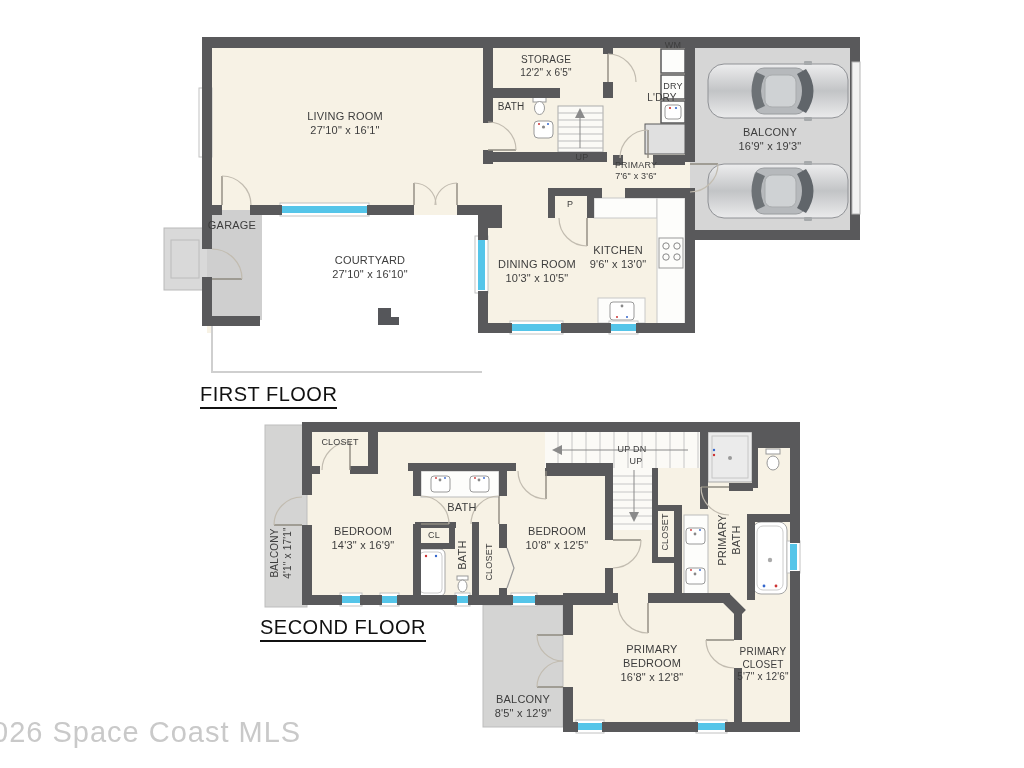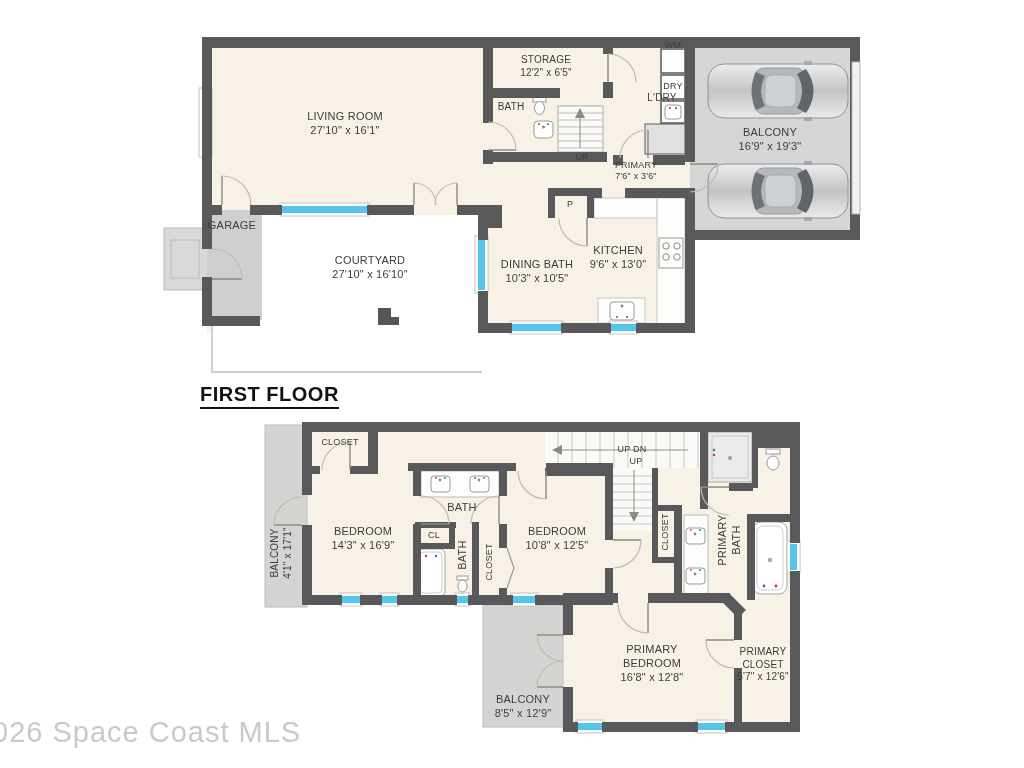--- a/index.html
+++ b/index.html
@@ -6,21 +6,21 @@
   #stage{position:relative;width:1024px;height:768px;background:#ffffff;overflow:hidden;
          font-family:"Liberation Sans", sans-serif;}
   #plan-svg{position:absolute;left:0;top:0;}
   .lbl{position:absolute;transform:translate(-50%,-50%);text-align:center;
        font-size:11px;line-height:1.25;color:#3d3d3d;letter-spacing:.2px;
        white-space:pre-line;pointer-events:none;}
   .lbl .nm,.lbl .dim{display:block;}
   .rot{transform:translate(-50%,-50%) rotate(-90deg);}
   .sm{font-size:9px;}
   .md{font-size:10px;}
-  .title{position:absolute;font-size:20px;font-weight:bold;color:#111;
+  .title{position:absolute;font-size:20px;font-weight:normal;color:#111;
          letter-spacing:.5px;border-bottom:2.5px solid #111;padding-bottom:1px;}
   .watermark{position:absolute;font-size:29px;color:#c9c9c9;letter-spacing:1px;
              text-shadow:0 1px 0 #ffffff;}
 </style>
 </head>
 <body>
 
 <div id="stage">
 
 <svg id="plan-svg" width="1024" height="768" viewBox="0 0 1024 768">
@@ -334,21 +334,21 @@
   <div class="lbl md" style="left:546px;top:66px"><span class="nm">STORAGE</span><span class="dim">12'2" x 6'5"</span></div>
   <div class="lbl md" style="left:511px;top:107px"><span class="nm">BATH</span></div>
   <div class="lbl md" style="left:662px;top:98px"><span class="nm">L'DRY</span></div>
   <div class="lbl sm" style="left:673px;top:46px"><span class="nm">WM</span></div>
   <div class="lbl sm" style="left:673px;top:87px"><span class="nm">DRY</span></div>
   <div class="lbl sm" style="left:582px;top:158px"><span class="nm">UP</span></div>
   <div class="lbl sm" style="left:636px;top:171px"><span class="nm">PRIMARY</span><span class="dim">7'6" x 3'6"</span></div>
   <div class="lbl" style="left:770px;top:140px"><span class="nm">BALCONY</span><span class="dim">16'9" x 19'3"</span></div>
   <div class="lbl" style="left:232px;top:226px"><span class="nm">GARAGE</span></div>
   <div class="lbl" style="left:370px;top:268px"><span class="nm">COURTYARD</span><span class="dim">27'10" x 16'10"</span></div>
-  <div class="lbl" style="left:537px;top:272px"><span class="nm">DINING BATH</span><span class="dim">10'3" x 10'5"</span></div>
+  <div class="lbl" style="left:537px;top:272px"><span class="nm">DINING ROOM</span><span class="dim">10'3" x 10'5"</span></div>
   <div class="lbl" style="left:618px;top:258px"><span class="nm">KITCHEN</span><span class="dim">9'6" x 13'0"</span></div>
   <div class="lbl sm" style="left:570px;top:205px"><span class="nm">P</span></div>
   <div class="title" style="left:200px;top:383px">FIRST FLOOR</div>
 
   <div class="lbl rot md" style="left:281px;top:553px"><span class="nm">BALCONY</span><span class="dim">4'1" x 17'1"</span></div>
   <div class="lbl sm" style="left:340px;top:443px"><span class="nm">CLOSET</span></div>
   <div class="lbl" style="left:363px;top:539px"><span class="nm">BEDROOM</span><span class="dim">14'3" x 16'9"</span></div>
   <div class="lbl" style="left:462px;top:508px"><span class="nm">BATH</span></div>
   <div class="lbl sm" style="left:434px;top:536px"><span class="nm">CL</span></div>
   <div class="lbl rot" style="left:463px;top:555px"><span class="nm">BATH</span></div>
@@ -357,15 +357,16 @@
   <div class="lbl sm" style="left:632px;top:450px"><span class="nm">UP  DN</span></div>
   <div class="lbl sm" style="left:636px;top:462px"><span class="nm">UP</span></div>
   <div class="lbl rot sm" style="left:666px;top:532px"><span class="nm">CLOSET</span></div>
   <div class="lbl rot" style="left:730px;top:540px"><span class="nm">PRIMARY
 BATH</span></div>
   <div class="lbl" style="left:652px;top:664px"><span class="nm">PRIMARY
 BEDROOM</span><span class="dim">16'8" x 12'8"</span></div>
   <div class="lbl md" style="left:763px;top:665px"><span class="nm">PRIMARY
 CLOSET</span><span class="dim">5'7" x 12'6"</span></div>
   <div class="lbl" style="left:523px;top:707px"><span class="nm">BALCONY</span><span class="dim">8'5" x 12'9"</span></div>
+  <div class="title" style="left:260px;top:616px">SECOND FLOOR</div>
 
   <div class="watermark" style="left:-8px;top:716px">026 Space Coast MLS</div>
 </div>
 
 </body></html>

